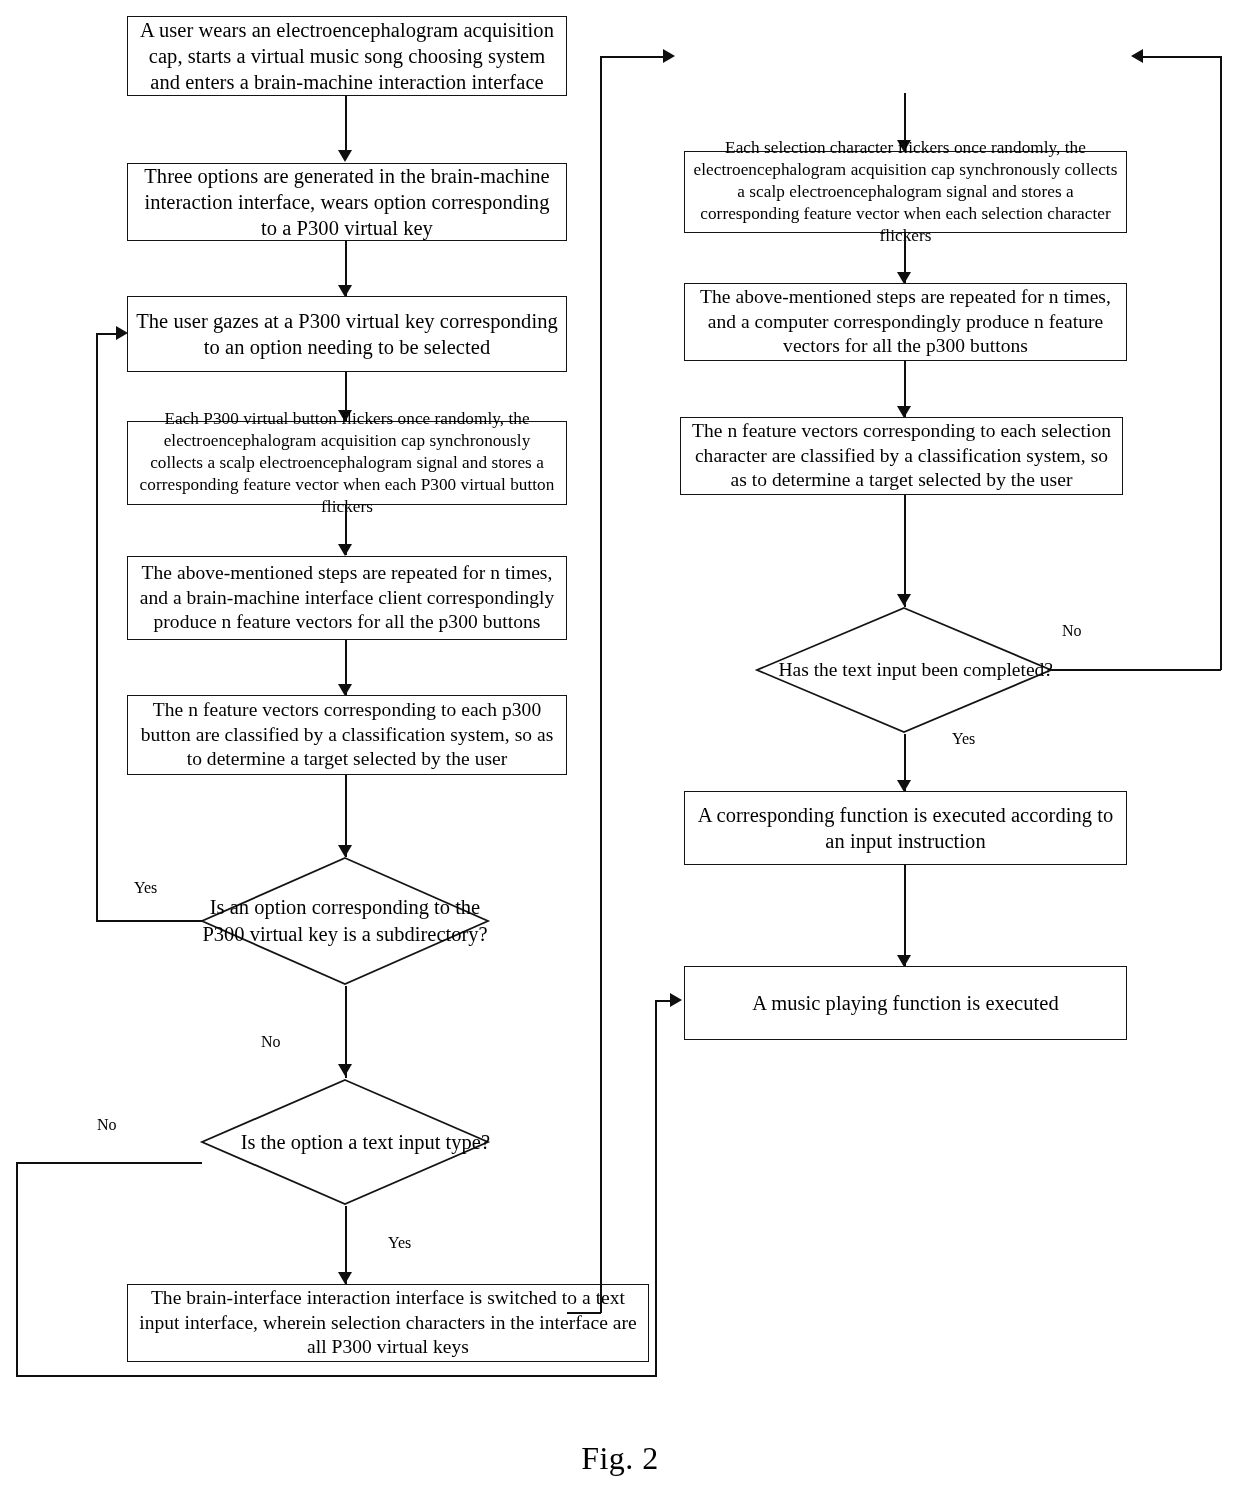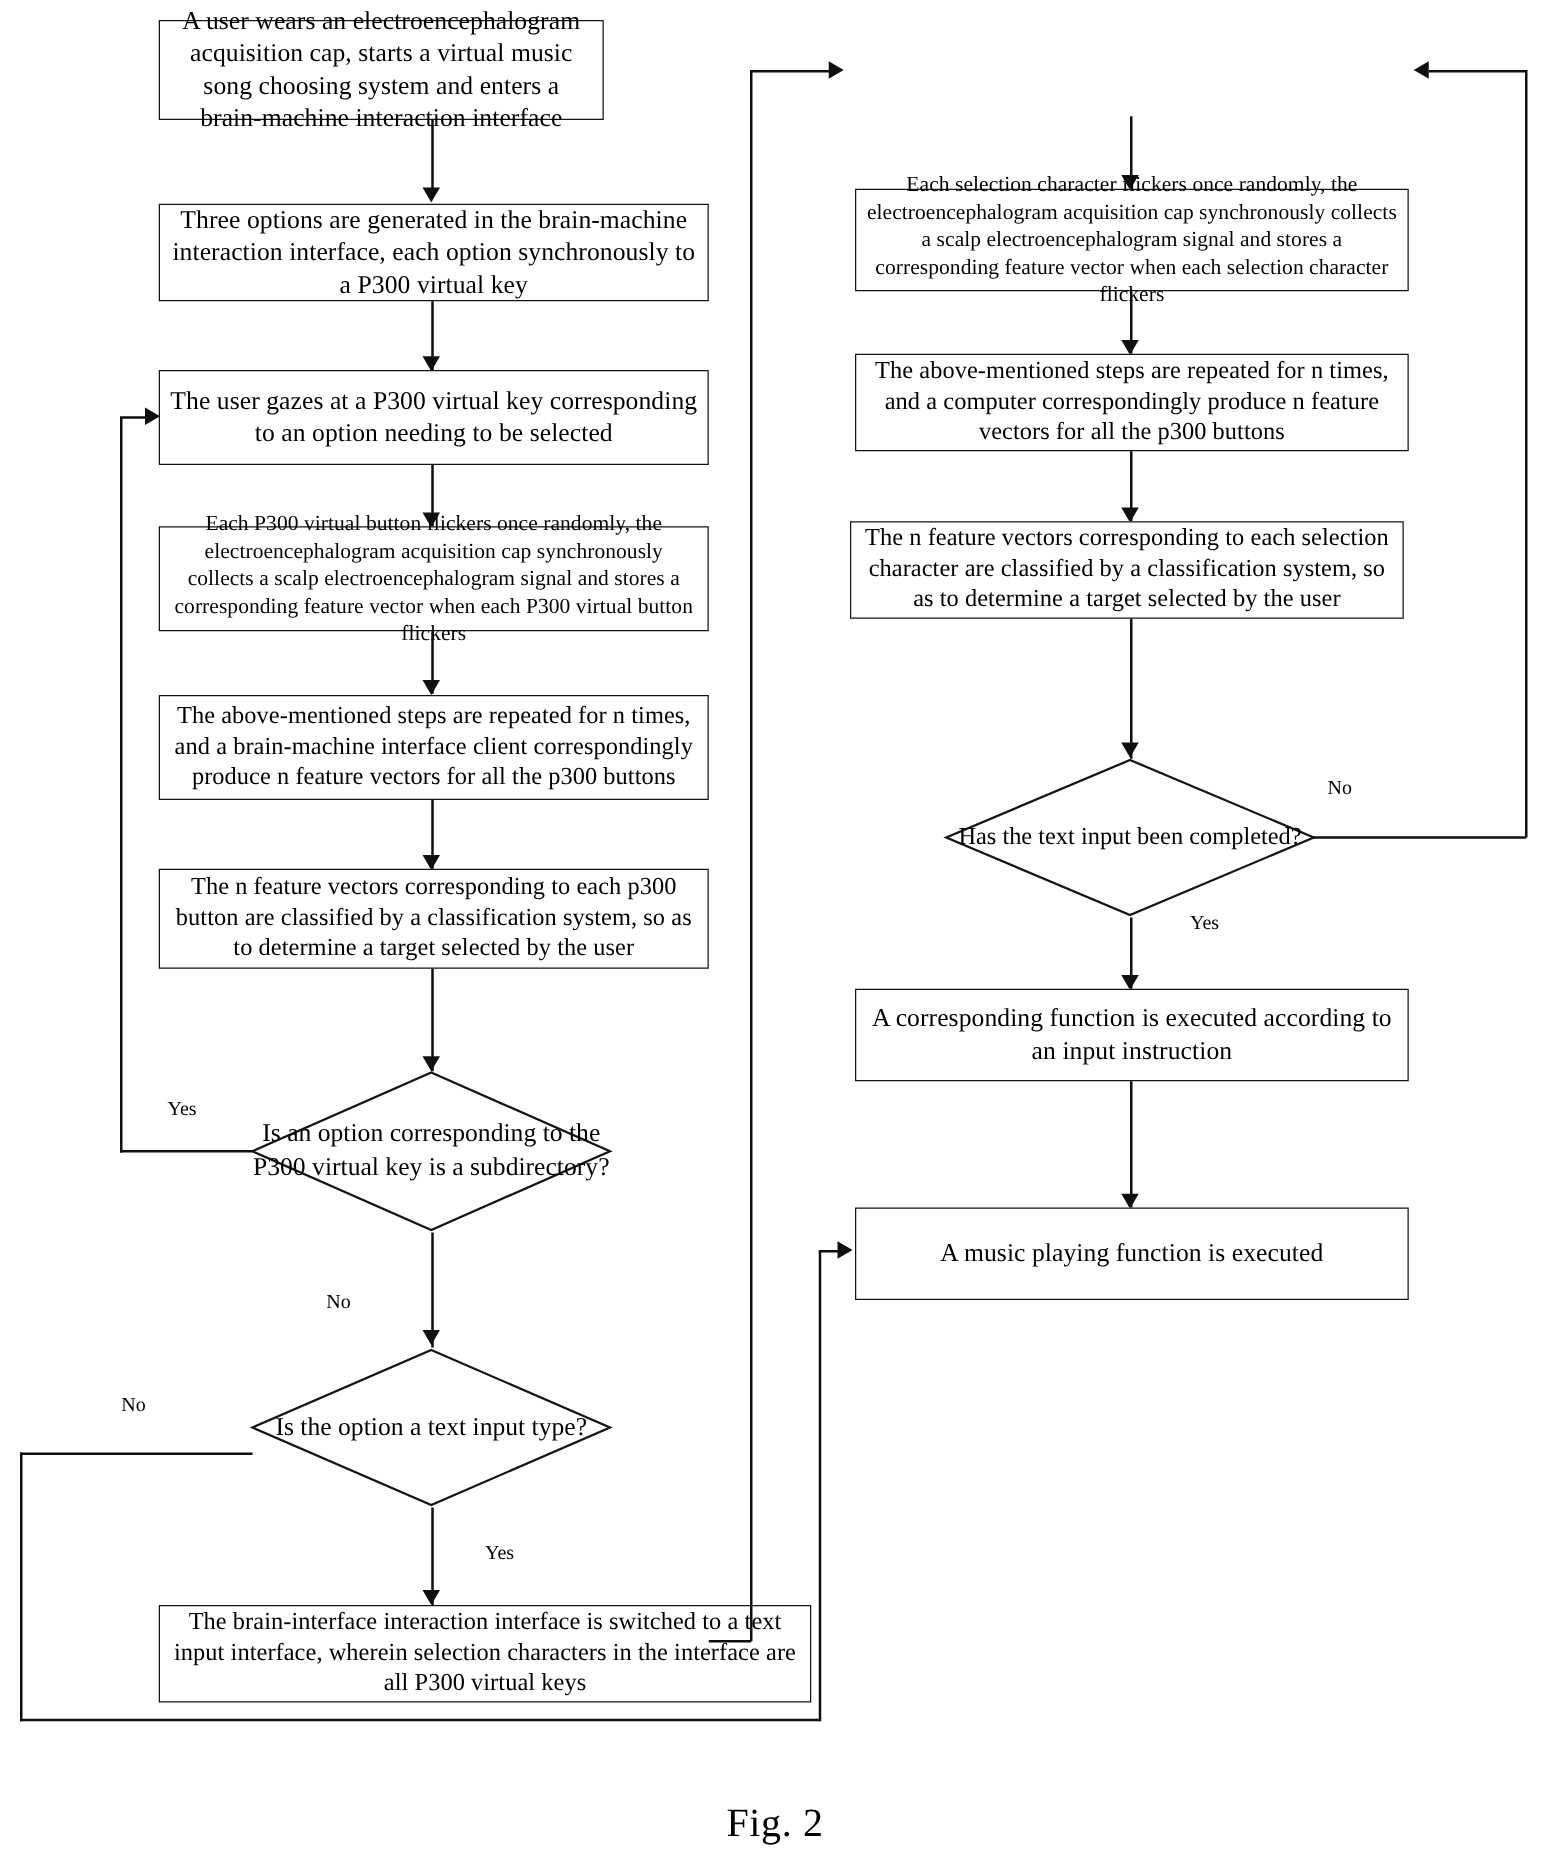--- a/index.html
+++ b/index.html
@@ -44,21 +44,21 @@
     left: 0; top: 0;
     overflow: visible;
   }
   .diamond .dlabel {
     position: absolute;
     left: 0; top: 0;
     width: 100%;
     height: 100%;
     display: flex;
     align-items: center;
-    justify-content: center;
+    justify-content: flex-end;
     text-align: center;
     line-height: 1.3;
     pointer-events: none;
   }
 
   
   .ln {
     position: absolute;
     background: #0f0f0f;
   }
@@ -99,29 +99,29 @@
     text-align: center;
     font-size: 32px;
     letter-spacing: 0.5px;
   }
 </style>
 </head>
 <body>
 
 <div id="page">
 
-  <div class="node t20" style="left:127px; top:16px; width:356px; height:80px;">
+  <div class="node t20" style="left:127px; top:16px; width:440px; height:80px;">
     <span class="txt">A user wears an electroencephalogram acquisition cap, starts a virtual music song choosing system and enters a brain-machine interaction interface</span>
   </div>
 
   <div class="ln lnv" style="left:345px; top:96px; height:62px;"></div>
   <div class="arrow arrow-down" style="left:338px; top:150px;"></div>
 
   <div class="node t20" style="left:127px; top:163px; width:440px; height:78px;">
-    <span class="txt">Three options are generated in the brain-machine interaction interface, each option synchronously to a P300 virtual key</span>
+    <span class="txt">Three options are generated in the brain-machine interaction interface, wears option corresponding to a P300 virtual key</span>
   </div>
 
   <div class="ln lnv" style="left:345px; top:241px; height:56px;"></div>
   <div class="arrow arrow-down" style="left:338px; top:285px;"></div>
 
   <div class="node t20" style="left:127px; top:296px; width:440px; height:76px;">
     <span class="txt">The user gazes at a P300 virtual key corresponding to an option needing to be selected</span>
   </div>
 
   <div class="ln lnv" style="left:345px; top:372px; height:50px;"></div>

